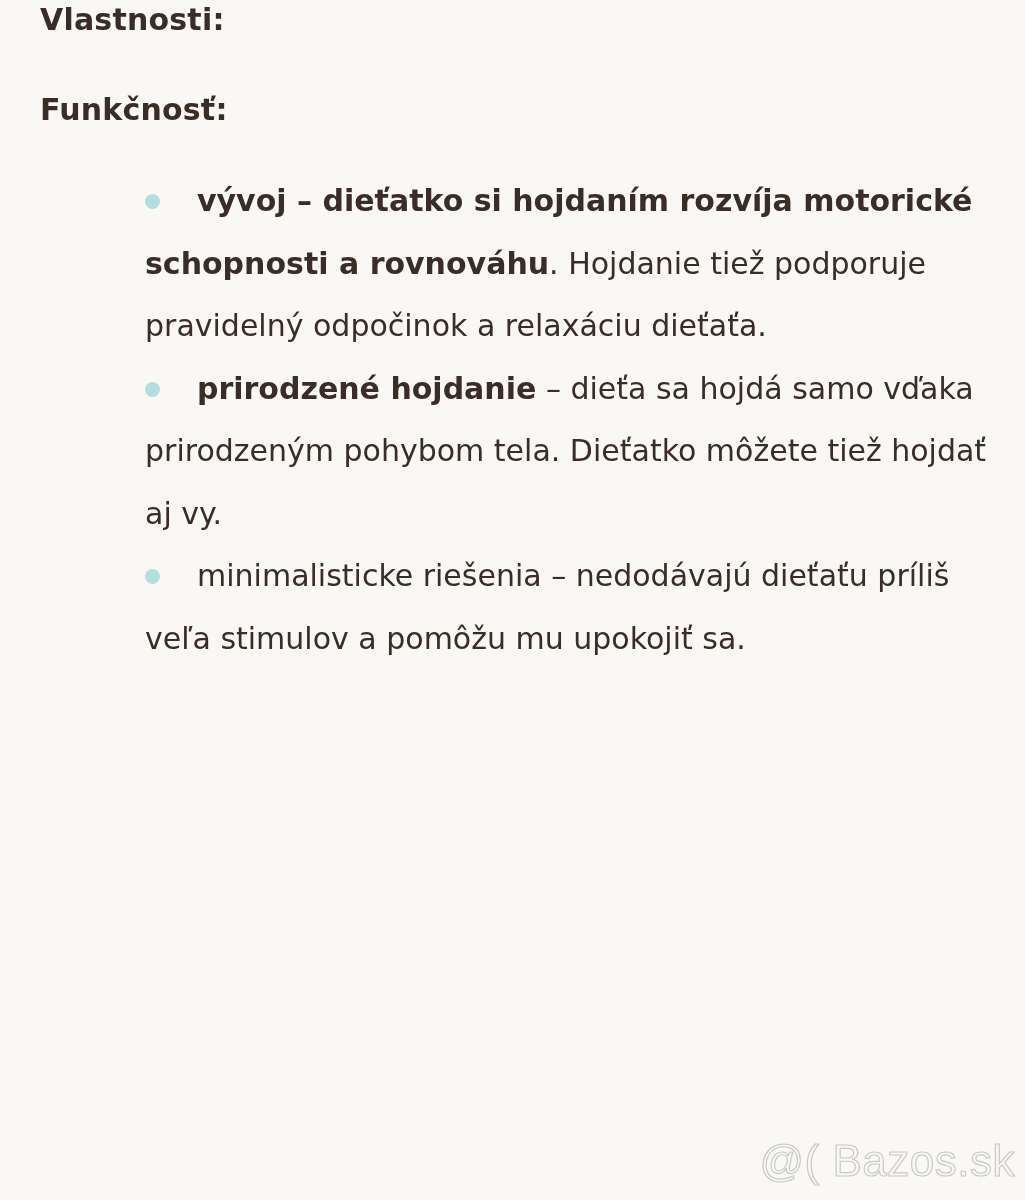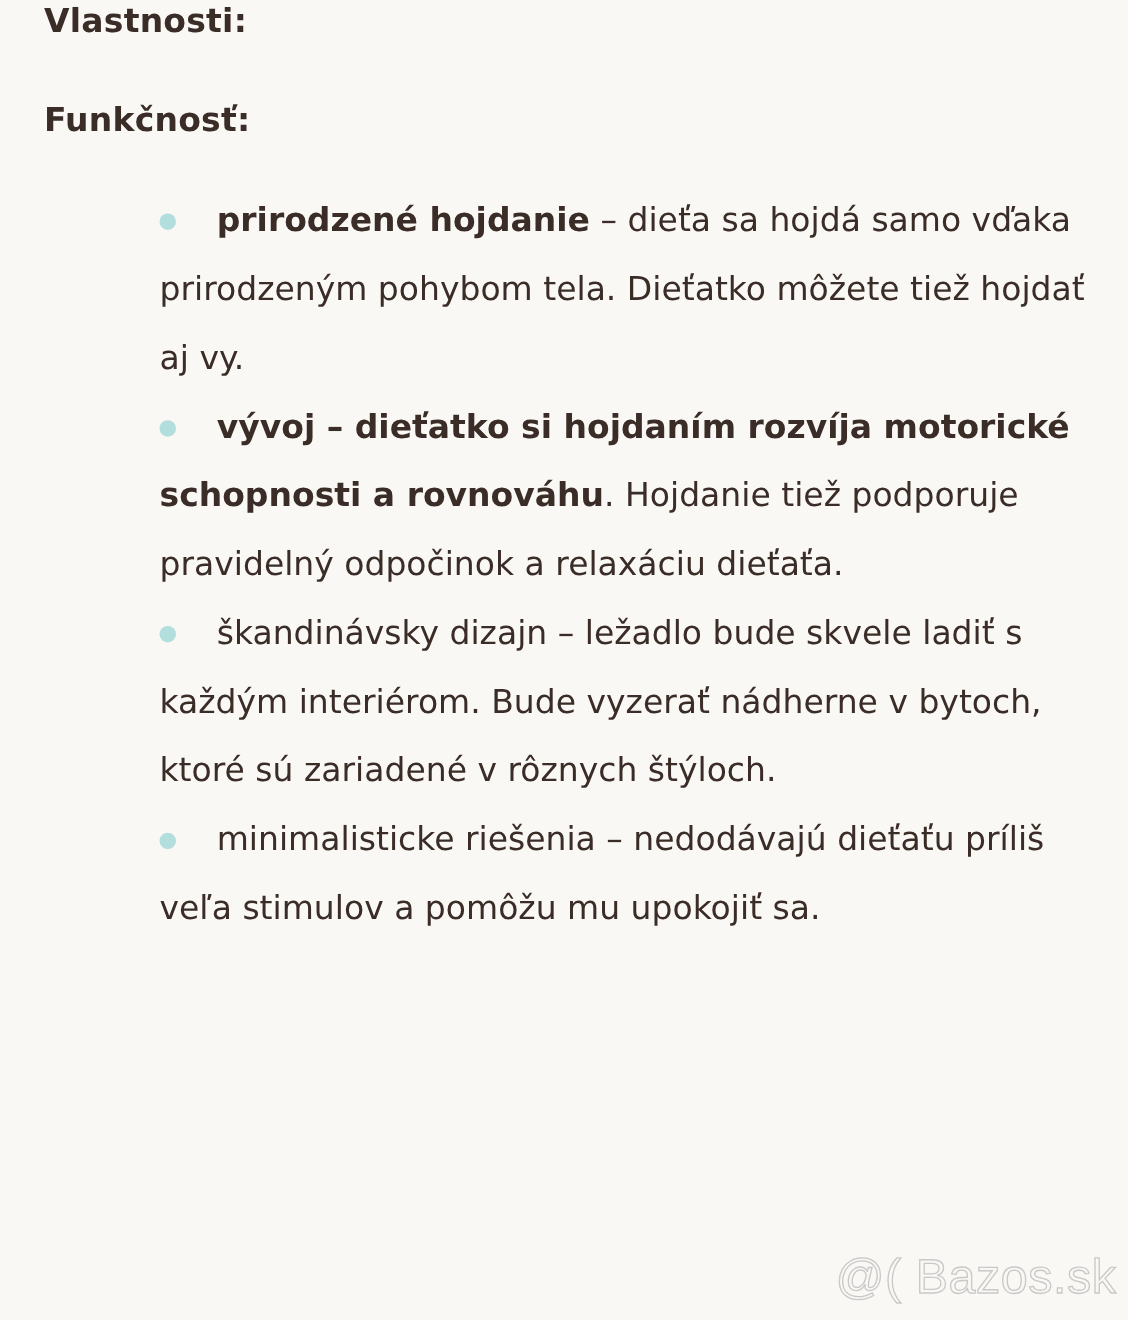--- a/index.html
+++ b/index.html
@@ -69,29 +69,25 @@
 </style>
 </head>
 <body>
 
 <h1 class="heading h1">Vlastnosti:</h1>
 <h2 class="heading h2">Funkčnosť:</h2>
 
 <ul class="feature-list">
   <li class="feature-item">
     <span class="bullet"></span>
-    <span class="bold">prirodzené hojdanie</span><span> – dieťa sa hojdá samo vďaka prirodzeným pohybom tela. Dieťatko môžete tiež hojdať aj vy.</span>
-  </li>
-  <li class="feature-item">
-    <span class="bullet"></span>
     <span class="bold">vývoj – dieťatko si hojdaním rozvíja motorické schopnosti a rovnováhu</span><span>. Hojdanie tiež podporuje pravidelný odpočinok a relaxáciu dieťaťa.</span>
   </li>
   <li class="feature-item">
     <span class="bullet"></span>
-    <span class="bold"></span><span>škandinávsky dizajn – ležadlo bude skvele ladiť s každým interiérom. Bude vyzerať nádherne v bytoch, ktoré sú zariadené v rôznych štýloch.</span>
+    <span class="bold">prirodzené hojdanie</span><span> – dieťa sa hojdá samo vďaka prirodzeným pohybom tela. Dieťatko môžete tiež hojdať aj vy.</span>
   </li>
   <li class="feature-item">
     <span class="bullet"></span>
     <span class="bold"></span><span>minimalisticke riešenia – nedodávajú dieťaťu príliš veľa stimulov a pomôžu mu upokojiť sa.</span>
   </li>
 </ul>
 
 <div class="watermark">@( Bazos.sk</div>
 
 </body></html>

